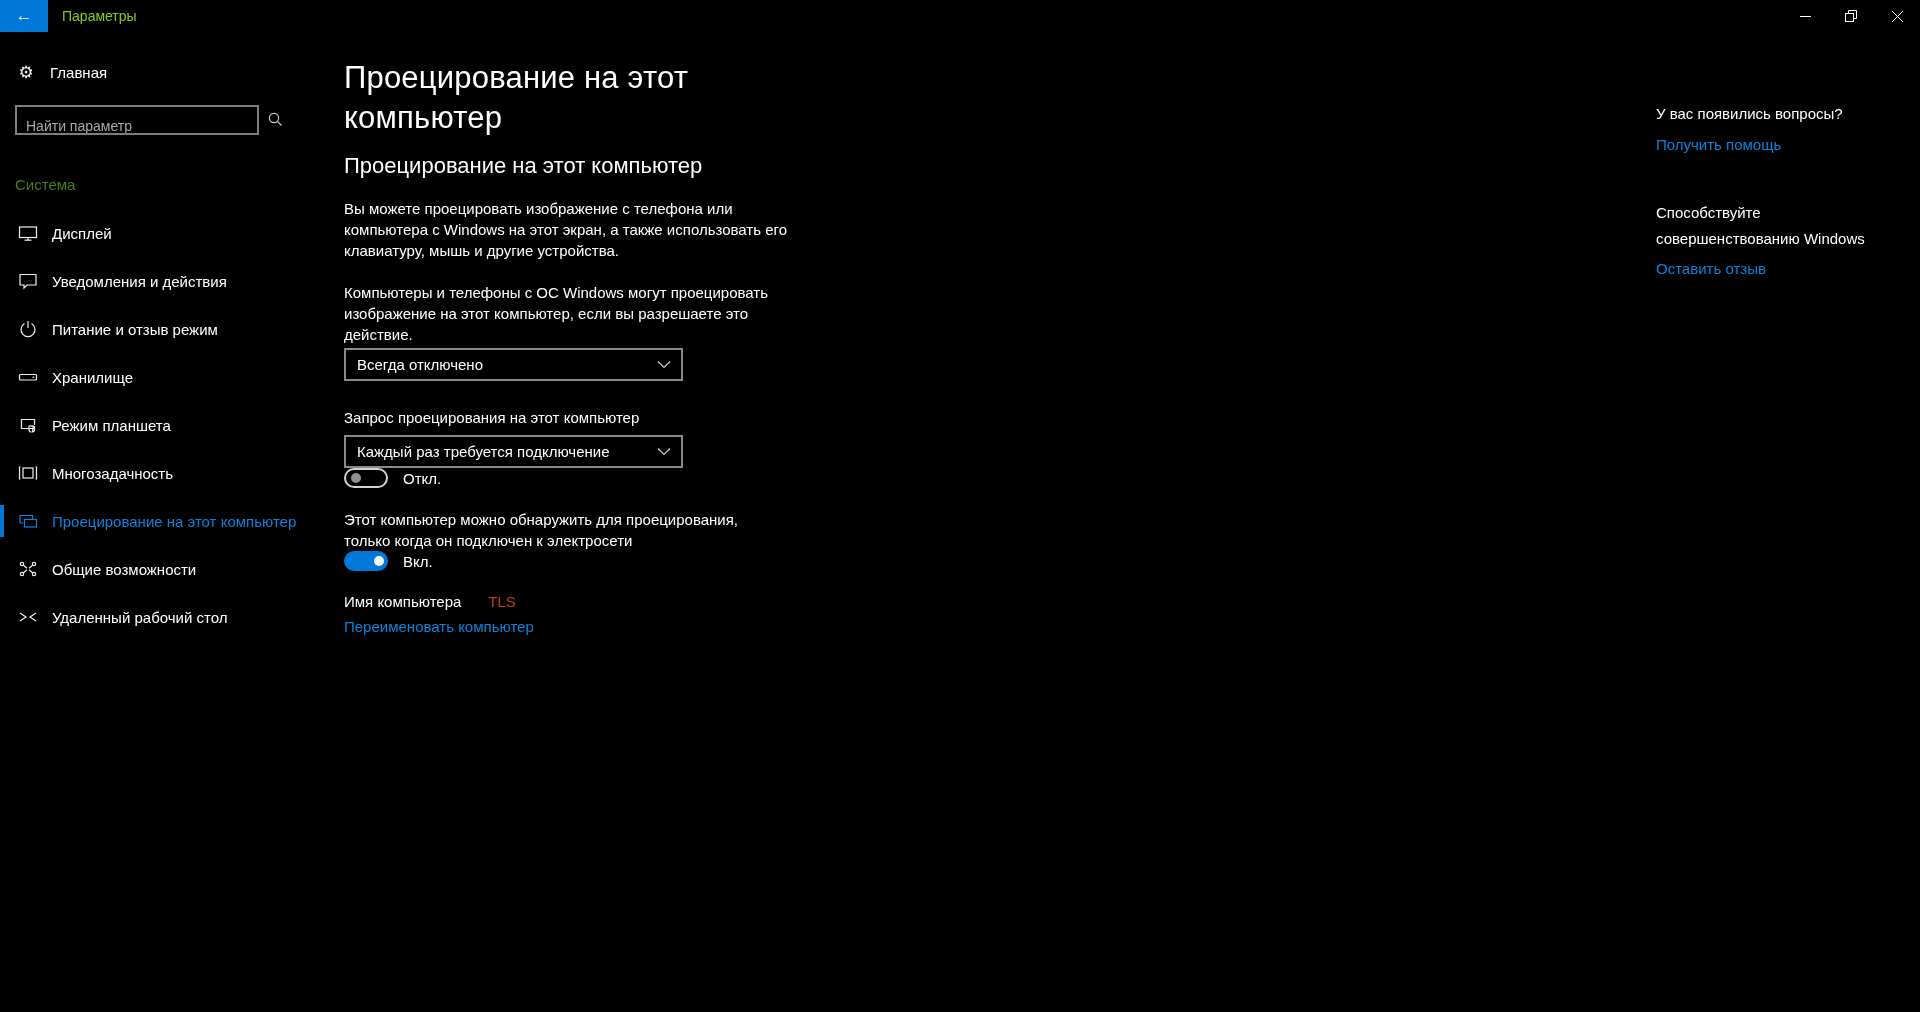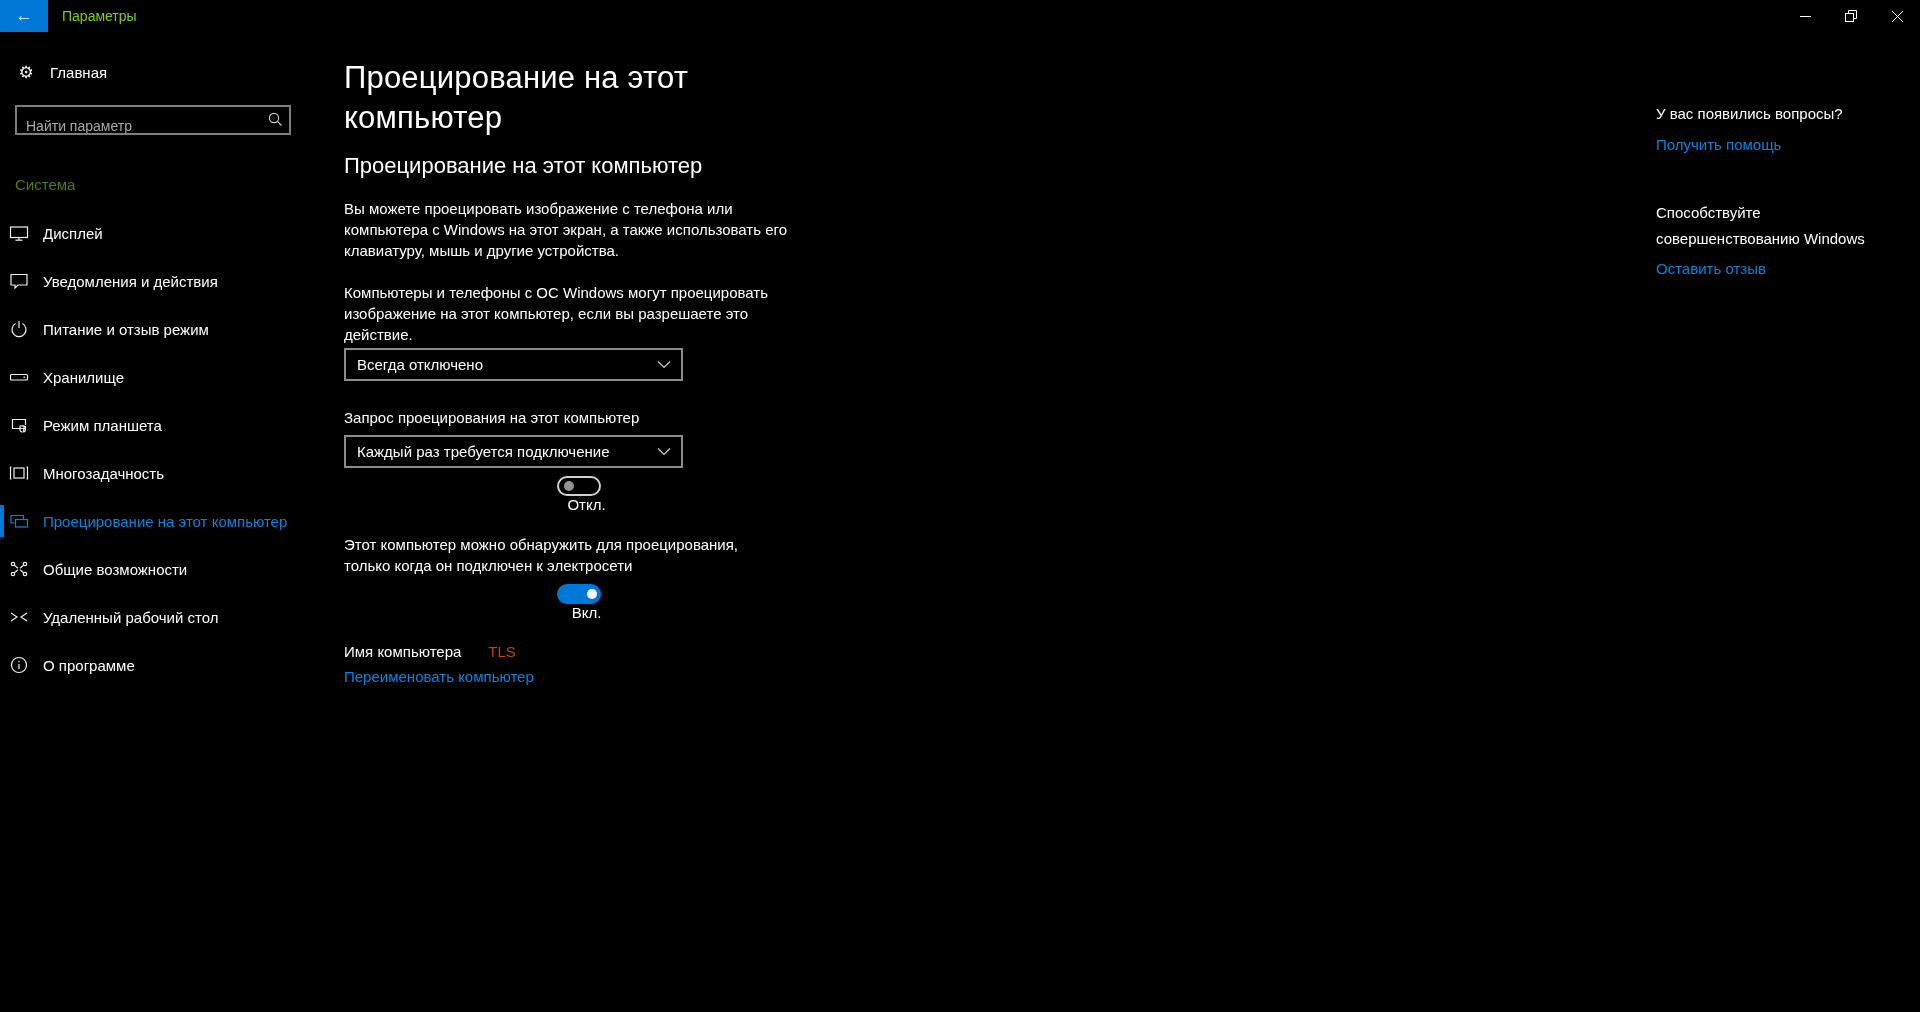--- a/index.html
+++ b/index.html
@@ -29,33 +29,33 @@
   .sidebar { position:absolute; left:0; top:32px; width:306px; height:980px; background:#000; }
   .home-row {
     margin:20px 0 0 0; height:40px; display:flex; align-items:center;
     padding-left:15px; cursor:pointer;
   }
   .home-row .icon { width:22px; display:flex; justify-content:center; font-size:17px; color:#efefef; }
   .home-row .lbl { margin-left:13px; }
 
   .search-wrap { position:relative; margin:13px 15px 0 15px; }
   .search-input {
-    width:276px; height:30px; background:#000; border:2px solid #7e7e7e;
+    width:244px; height:30px; background:#000; border:2px solid #7e7e7e;
     color:#fff; font-size:14px; padding:12px 34px 0 9px;
     font-family:"Liberation Sans", sans-serif;
   }
   .search-input::placeholder { color:#a8a8a8; opacity:1; }
   .search-icon { position:absolute; right:8px; top:6px; color:#c9c9c9; pointer-events:none; }
 
   .section-label { margin:41px 0 0 15px; color:#4d7c0f; font-size:15px; }
 
   .nav { margin-top:20px; }
   .nav-item {
     position:relative; height:40px; margin-bottom:8px;
-    display:flex; align-items:center; padding-left:8px; cursor:pointer;
+    display:flex; align-items:center; padding-left:17px; cursor:pointer;
   }
   .nav-item .icon { width:22px; display:flex; justify-content:center; color:#efefef; }
   .nav-item .lbl { margin-left:13px; white-space:nowrap; }
   .nav-item.selected .lbl { color:#0b82dc; }
   .nav-item.selected .icon { color:#0b82dc; }
   .nav-item.selected::before {
     content:""; position:absolute; left:0; top:4px; width:4px; height:32px; background:#0078d7;
   }
 
   
@@ -65,21 +65,21 @@
   .para { margin-top:18px; line-height:21px; max-width:452px; color:#fff; }
   .para.second { margin-top:21px; }
   .dropdown {
     margin-top:3px; width:339px; height:33px; border:2px solid #8a8a8a; background:#000;
     display:flex; align-items:center; justify-content:space-between;
     padding:0 10px 0 11px; cursor:pointer;
   }
   .dropdown .chev { color:#d0d0d0; display:flex; }
   .field-label { margin-top:26px; line-height:21px; }
   .dd2 { margin-top:7px;gap:40px; }
-  .toggle-row { margin-top:8px; display:flex; align-items:center;flex-direction:column; }
+  .toggle-row { display:flex; align-items:center; }
   .toggle { position:relative; width:44px; height:20px; border-radius:10px; cursor:pointer; flex:0 0 auto; }
   .toggle.off { border:2px solid #d2d2d2; background:#000; }
   .toggle.off .knob { position:absolute; left:5px; top:3px; width:10px; height:10px; border-radius:50%; background:#919191; }
   .toggle.on { background:#0078d7; }
   .toggle.on .knob { position:absolute; right:4px; top:5px; width:10px; height:10px; border-radius:50%; background:#fff; }
   .toggle-state { margin-left:15px; }
   .pwr-para { margin-top:21px; line-height:21px; max-width:430px; }
   .name-row { margin-top:20px; display:flex; line-height:21px; }
   .name-val { margin-left:27px; color:#c2410c; }
   .link { color:#0b82dc; cursor:pointer; text-decoration:none; display:inline-block; }
@@ -234,30 +234,20 @@
     <div class="nav-item">
       <span class="icon">
         <svg width="20" height="20" viewBox="0 0 20 20" fill="none" stroke="currentColor" stroke-width="1.2">
           <path d="M2 6 L8 10 L2 14"></path>
             <path d="M18 6 L12 10 L18 14"></path>
         </svg>
       </span>
       <span class="lbl">Удаленный рабочий стол</span>
     </div>
 
-    <div class="nav-item">
-      <span class="icon">
-        <svg width="20" height="20" viewBox="0 0 20 20" fill="none" stroke="currentColor" stroke-width="1.2">
-          <circle cx="10" cy="10" r="7.5"></circle>
-            <line x1="10" y1="9" x2="10" y2="14"></line>
-            <line x1="10" y1="6" x2="10" y2="7.2"></line>
-        </svg>
-      </span>
-      <span class="lbl">О программе</span>
-    </div>
 
   </div>
 </div>
 
 <div class="main">
   <h1>Проецирование на этот компьютер</h1>
   <h2>Проецирование на этот компьютер</h2>
 
   <p class="para">Вы можете проецировать изображение с телефона или компьютера с Windows на этот экран, а также использовать его клавиатуру, мышь и другие устройства.</p>
   <p class="para second">Компьютеры и телефоны с ОС Windows могут проецировать изображение на этот компьютер, если вы разрешаете это действие.</p>

